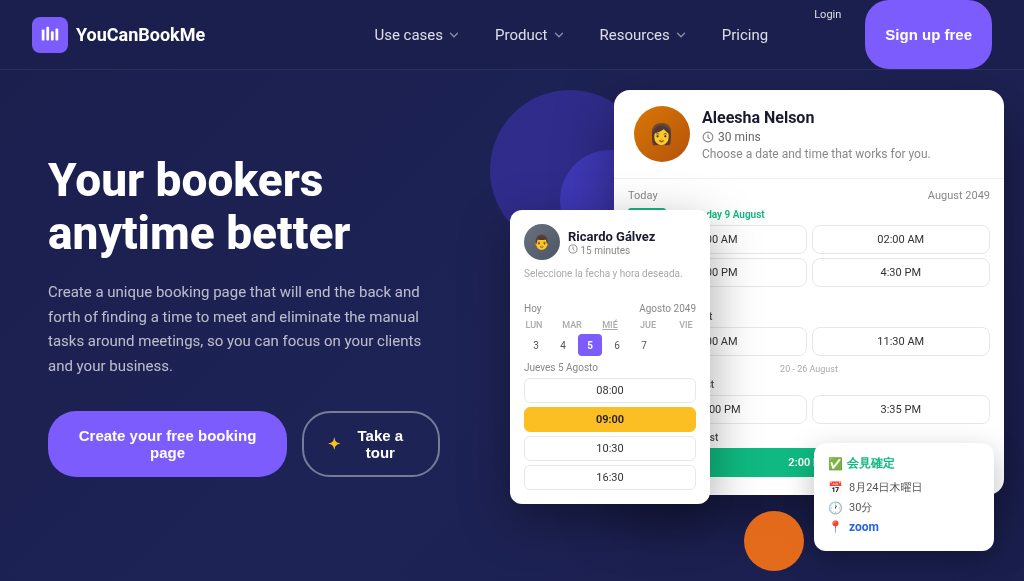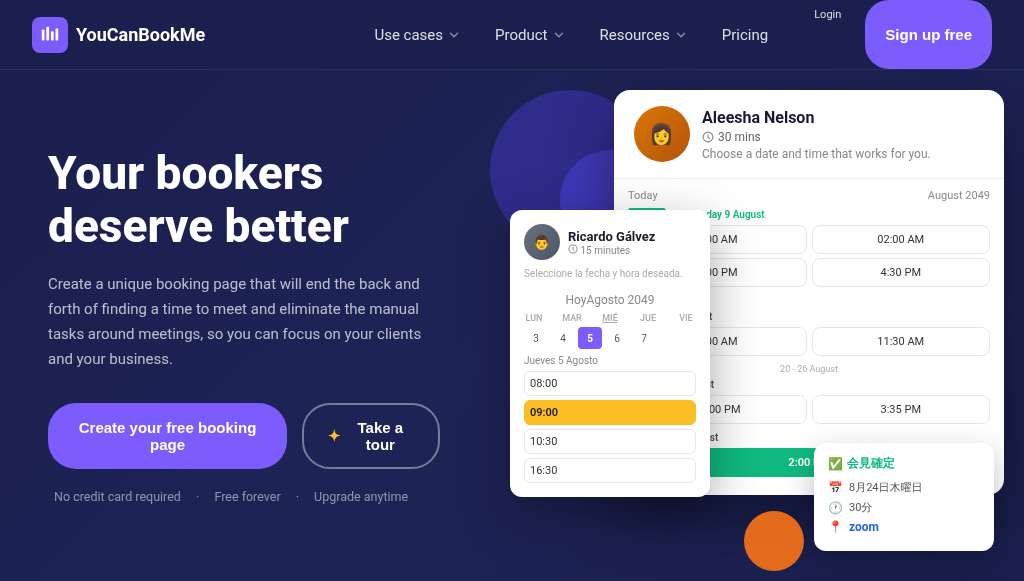--- a/index.html
+++ b/index.html
@@ -283,22 +283,22 @@
       background: linear-gradient(135deg, #6b7280, #4b5563);
       flex-shrink: 0;
       display: flex;
       align-items: center;
       justify-content: center;
       font-size: 14px;
       color: #fff;
     }
     .card-small-name { font-weight: 700; font-size: 13px; }
     .card-small-duration { font-size: 10px; color: #888; }
-    .card-small-desc { font-size: 10px; color: #aaa; margin-bottom: 14px; }
-    .mini-cal-header { display: flex; justify-content: center; font-size: 12px; color: #888; margin-bottom: 6px; }
+    .card-small-desc { font-size: 10px; color: #aaa; margin-bottom: 24px; }
+    .mini-cal-header { display: flex; justify-content: space-between; font-size: 10px; color: #888; margin-bottom: 6px; }
     .mini-cal-days { display: flex; gap: 3px; margin-bottom: 6px; }
     .mini-cal-day {
       width: 24px;
       height: 22px;
       display: flex;
       align-items: center;
       justify-content: center;
       font-size: 10px;
       color: #555;
       border-radius: 4px;
@@ -308,21 +308,21 @@
       color: #fff;
       font-weight: 700;
     }
     .mini-time-label { font-size: 10px; color: #888; margin-bottom: 5px; }
     .mini-times { display: flex; flex-direction: column; gap: 4px; }
     .mini-time {
       padding: 5px;
       border: 1px solid #e5e7eb;
       border-radius: 6px;
       font-size: 11px;
-      text-align: left;
+      text-align: center;
       color: #333;
     }
     .mini-time.yellow-active {
       background: #fbbf24;
       border-color: #fbbf24;
       color: #1a1a2e;
       font-weight: 600;
     }
 
     
@@ -413,35 +413,28 @@
   <button class="nav-signup">Sign up free</button>
 </nav>
 
 <section class="hero">
 
   <div class="deco-circle-1"></div>
   <div class="deco-circle-2"></div>
   <div class="deco-diamond"></div>
 
   <div class="hero-left">
-    <h1 class="hero-headline">Your bookers deserve better</h1>
+    <h1 class="hero-headline">Your bookers anytime better</h1>
     <p class="hero-subtext">Create a unique booking page that will end the back and forth of finding a time to meet and eliminate the manual tasks around meetings, so you can focus on your clients and your business.</p>
     <div class="hero-buttons">
       <button class="btn-primary">Create your free booking page</button>
       <button class="btn-secondary">
         <span class="star">✦</span>
         <span>Take a tour</span>
       </button>
-    </div>
-    <div class="hero-footnote">
-      <span>No credit card required</span>
-      <span> · </span>
-      <span>Free forever</span>
-      <span> · </span>
-      <span>Upgrade anytime</span>
     </div>
   </div>
 
   <div class="hero-right">
 
     <div class="card-main">
       <div class="card-main-header">
         <div class="avatar-main">👩</div>
         <div class="card-main-info">
           <div class="card-main-name">Aleesha Nelson</div>

